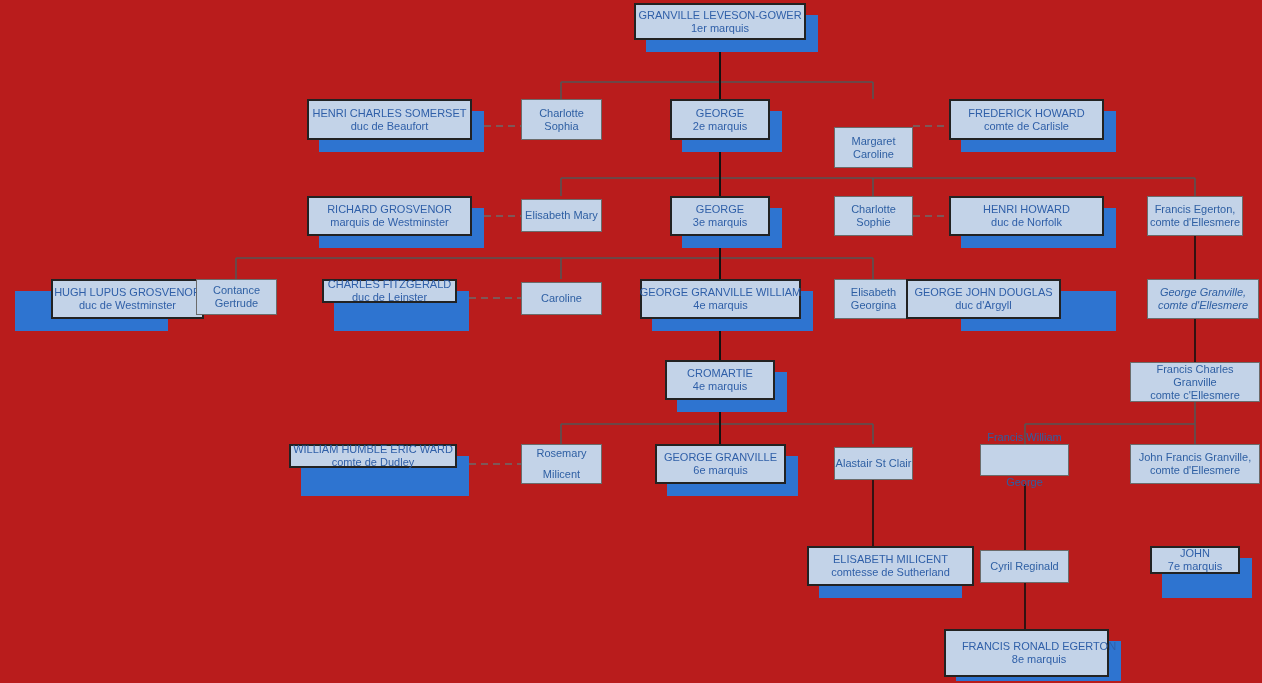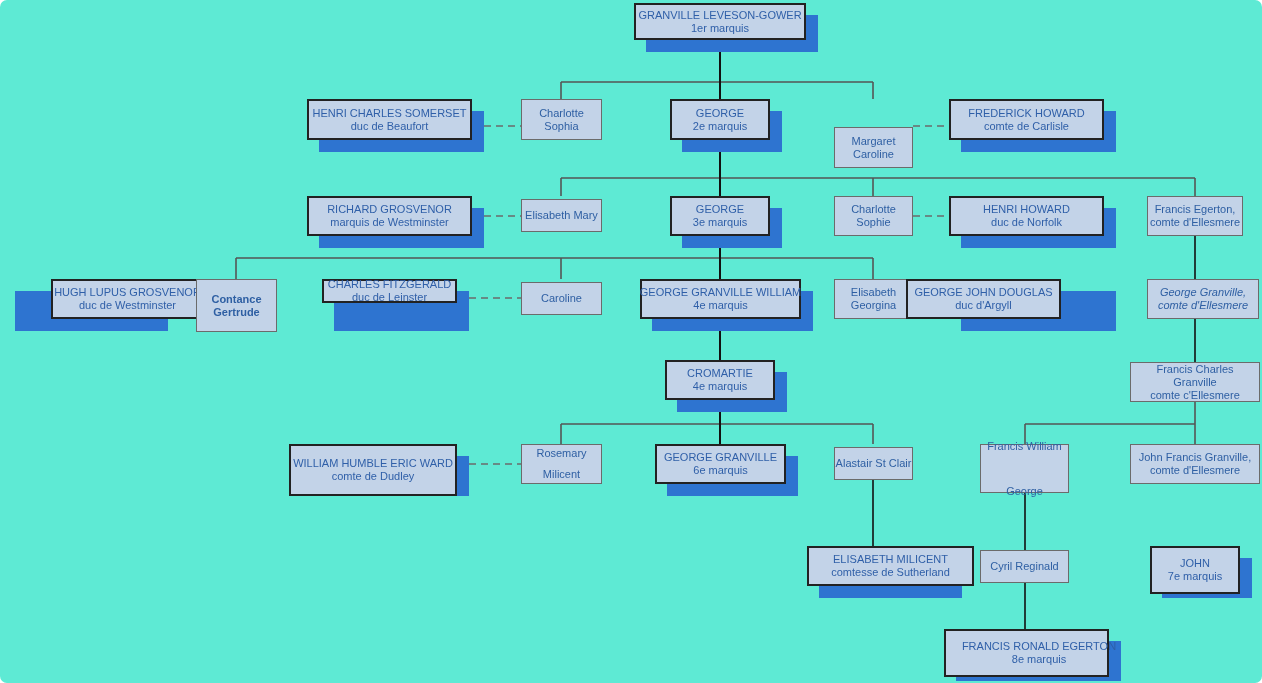--- a/index.html
+++ b/index.html
@@ -5,22 +5,21 @@
   html,body{margin:0;padding:0;background:#ffffff;}
   body{
     font-family:"Liberation Sans","DejaVu Sans",sans-serif;
     -webkit-font-smoothing:antialiased;
   }
   #canvas{
     position:relative;
     width:1262px;
     height:683px;
     overflow:hidden;
-    background:#5eead4;
-    border-radius:7px;
+    background:#b91c1c;
   }
   
   #wires{
     position:absolute;
     left:0; top:0;
     width:1262px; height:683px;
     pointer-events:none;
   }
   
   .node{
@@ -178,21 +177,21 @@
         <span class="l2">duc de Norfolk</span>
       </div>
       <div class="node" style="left: 1147px; top: 196px; width: 96px; height: 40px;">
         <span class="l1">Francis Egerton,</span>
         <span class="l2">comte d'Ellesmere</span>
       </div>
       <div class="node primary" style="left: 3px; top: 279px; width: 153px; height: 40px; margin-left: 48px;">
         <span class="l1">HUGH LUPUS GROSVENOR</span>
         <span class="l2">duc de Westminster</span>
       </div>
-      <div class="node" style="left: 196px; top: 279px; width: 81px; height: 53px; font-weight: bold;">
+      <div class="node" style="left: 196px; top: 279px; width: 81px; height: 36px;">
         <span class="l1">Contance</span>
         <span class="l2">Gertrude</span>
       </div>
       <div class="node primary" style="left: 322px; top: 279px; width: 135px; height: 24px;">
         <span class="l1">CHARLES FITZGERALD</span>
         <span class="l2">duc de Leinster</span>
       </div>
       <div class="node" style="left: 521px; top: 282px; width: 81px; height: 33px;">
         <span class="l1">Caroline</span>
       </div>
@@ -213,51 +212,51 @@
         <span class="l2">comte d'Ellesmere</span>
       </div>
       <div class="node primary" style="left: 665px; top: 360px; width: 110px; height: 40px;">
         <span class="l1">CROMARTIE</span>
         <span class="l2">4e marquis</span>
       </div>
       <div class="node wrap" style="left: 1130px; top: 362px; width: 130px; height: 40px;">
         <span class="l1">Francis Charles Granville</span>
         <span class="l2">comte c'Ellesmere</span>
       </div>
-      <div class="node primary" style="left: 289px; top: 444px; width: 168px; height: 52px;">
+      <div class="node primary" style="left: 289px; top: 444px; width: 168px; height: 24px;">
         <span class="l1">WILLIAM HUMBLE ERIC WARD</span>
         <span class="l2">comte de Dudley</span>
       </div>
       <div class="node" style="left: 521px; top: 444px; width: 81px; height: 40px; justify-content: space-between;">
         <span class="l1">Rosemary</span>
         <span class="l2">Milicent</span>
       </div>
       <div class="node primary" style="left: 655px; top: 444px; width: 131px; height: 40px;">
         <span class="l1">GEORGE GRANVILLE</span>
         <span class="l2">6e marquis</span>
       </div>
       <div class="node" style="left: 834px; top: 447px; width: 79px; height: 33px;">
         <span class="l1">Alastair St Clair</span>
       </div>
-      <div class="node" style="left: 980px; top: 444px; width: 89px; height: 49px; gap: 32px;">
+      <div class="node" style="left: 980px; top: 444px; width: 89px; height: 32px; gap: 32px;">
         <span class="l1">Francis William</span>
         <span class="l2">George</span>
       </div>
       <div class="node wrap" style="left: 1130px; top: 444px; width: 130px; height: 40px;">
         <span class="l1">John Francis Granville,</span>
         <span class="l2">comte d'Ellesmere</span>
       </div>
       <div class="node primary" style="left: 807px; top: 546px; width: 167px; height: 40px;">
         <span class="l1">ELISABETH MILICENT</span>
         <span class="l2">comtesse de Sutherland</span>
       </div>
       <div class="node" style="left: 980px; top: 550px; width: 89px; height: 33px;">
         <span class="l1">Cyril Reginald</span>
       </div>
-      <div class="node primary" style="left: 1150px; top: 546px; width: 90px; height: 48px;">
+      <div class="node primary" style="left: 1150px; top: 546px; width: 90px; height: 28px;">
         <span class="l1">JOHN</span>
         <span class="l2">7e marquis</span>
       </div>
       <div class="node primary" style="left: 944px; top: 629px; width: 165px; height: 48px; padding-left: 28px;">
         <span class="l1">FRANCIS RONALD EGERTON</span>
         <span class="l2">8e marquis</span>
       </div>
     </div>
 
 </div>

